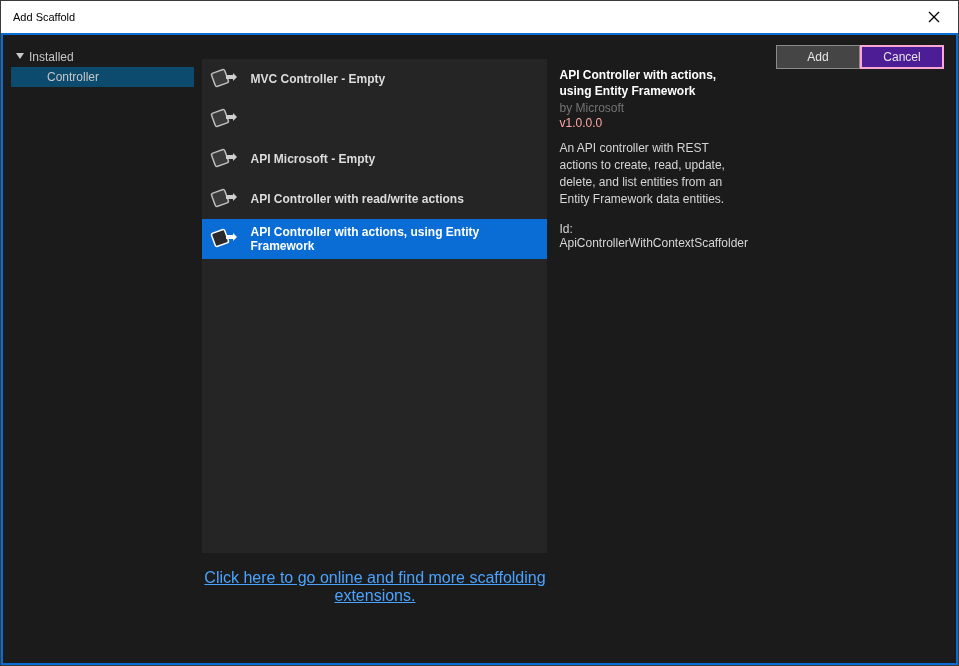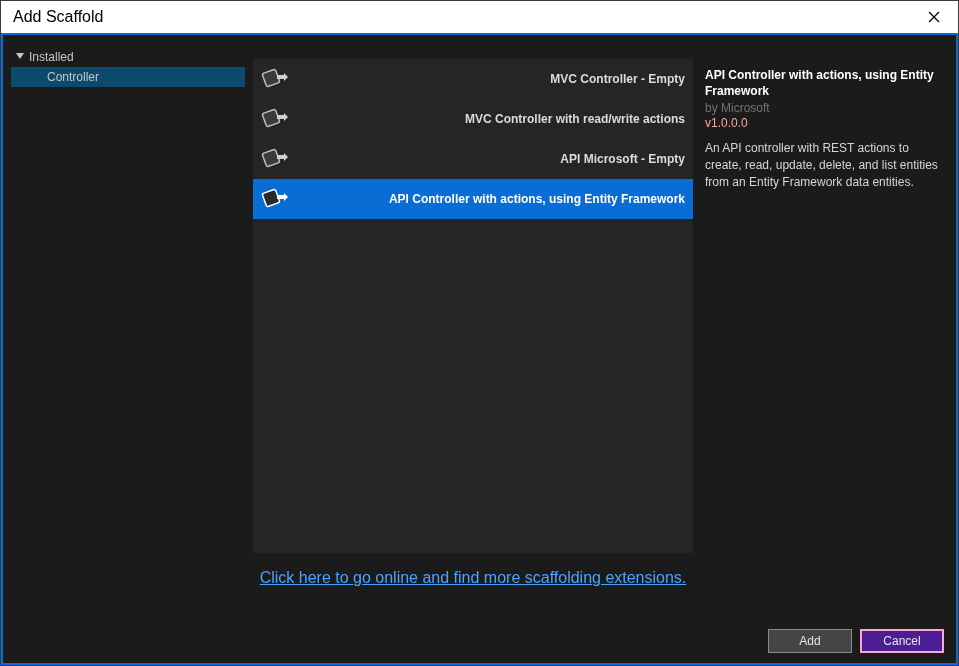--- a/index.html
+++ b/index.html
@@ -22,42 +22,42 @@
       flex-direction: column;
       border: 1px solid #3a3a3a;
     }
     .titlebar {
       height: 32px;
       background: #ffffff;
       color: #000;
       display: flex;
       align-items: center;
       padding: 0 8px;
-      font-size: 16px;
+      font-size: 11px;
       position: relative;
     }
     .titlebar .title {
       flex: 1;
       padding-left: 4px;
     }
     .titlebar .close {
       width: 32px;
       height: 32px;
       display: flex;
       align-items: center;
       justify-content: center;
       cursor: pointer;
     }
     .content {
       flex: 1;
       background: #1b1b1c;
       border: 2px solid #0a6dd6;
       border-top: 2px solid #0a6dd6;
       display: flex;
-      flex-direction: column;
+      flex-direction: row;
     }
     .body {
       flex: 1;
       display: flex;
       overflow: hidden;
     }
     .sidebar {
       width: 250px;
       padding: 12px 8px;
       color: #c7c7c7;
@@ -96,21 +96,20 @@
     .list-item {
       display: flex;
       align-items: center;
       height: 40px;
       padding: 0 8px;
       color: #dcdcdc;
       font-size: 12px;
       font-weight: 600;
       cursor: pointer;
       gap: 12px;
-      justify-content: space-between;
     }
     .list-item.selected {
       background: #0a6dd6;
       color: #fff;
     }
     .item-icon {
       width: 28px;
       height: 28px;
       display: flex;
       align-items: center;
@@ -154,21 +153,21 @@
     }
     .details .id {
       color: #d6d6d6;
     }
     .footer {
       height: 44px;
       display: flex;
       justify-content: flex-end;
       align-items: center;
       padding: 0 12px;
-      gap: 8px;
+      gap: 0;
       background: #1b1b1c;
     }
     .btn {
       min-width: 84px;
       height: 24px;
       background: #4c1d95;
       border: 2px solid #f9a8d4;
       color: #e6e6e6;
       font-size: 12px;
       cursor: pointer;
@@ -224,33 +223,41 @@
             <span>MVC Controller - Empty</span>
           </div>
 
           <div class="list-item">
             <span class="item-icon">
               <svg width="28" height="28" viewBox="0 0 28 28">
                 <rect x="3" y="6" width="14" height="14" rx="2" fill="#3a3a3a" stroke="#bdbdbd" stroke-width="1.5" transform="rotate(-20 10 13)"></rect>
                 <path d="M16 10 L23 10 L23 8 L27 12 L23 16 L23 14 L16 14 Z" fill="#cfcfcf"></path>
               </svg>
             </span>
-            <span>MVC Controller with read/write actions</span>
           </div>
 
           <div class="list-item">
             <span class="item-icon">
               <svg width="28" height="28" viewBox="0 0 28 28">
                 <rect x="3" y="6" width="14" height="14" rx="2" fill="#3a3a3a" stroke="#bdbdbd" stroke-width="1.5" transform="rotate(-20 10 13)"></rect>
                 <path d="M16 10 L23 10 L23 8 L27 12 L23 16 L23 14 L16 14 Z" fill="#cfcfcf"></path>
               </svg>
             </span>
             <span>API Microsoft - Empty</span>
           </div>
 
+          <div class="list-item">
+            <span class="item-icon">
+              <svg width="28" height="28" viewBox="0 0 28 28">
+                <rect x="3" y="6" width="14" height="14" rx="2" fill="#3a3a3a" stroke="#bdbdbd" stroke-width="1.5" transform="rotate(-20 10 13)"></rect>
+                <path d="M16 10 L23 10 L23 8 L27 12 L23 16 L23 14 L16 14 Z" fill="#cfcfcf"></path>
+              </svg>
+            </span>
+            <span>API Controller with read/write actions</span>
+          </div>
 
           <div class="list-item selected">
             <span class="item-icon">
               <svg width="28" height="28" viewBox="0 0 28 28">
                 <rect x="3" y="6" width="14" height="14" rx="2" fill="#2a2a2a" stroke="#ffffff" stroke-width="1.5" transform="rotate(-20 10 13)"></rect>
                 <path d="M16 10 L23 10 L23 8 L27 12 L23 16 L23 14 L16 14 Z" fill="#ffffff"></path>
               </svg>
             </span>
             <span>API Controller with actions, using Entity Framework</span>
           </div>
@@ -259,20 +266,21 @@
         <div class="linkrow">
           <a>Click here to go online and find more scaffolding extensions.</a>
         </div>
       </div>
 
       <div class="details">
         <div class="title">API Controller with actions, using Entity Framework</div>
         <div class="author">by Microsoft</div>
         <div class="version">v1.0.0.0</div>
         <div class="desc">An API controller with REST actions to create, read, update, delete, and list entities from an Entity Framework data entities.</div>
+        <div class="id">Id: ApiControllerWithContextScaffolder</div>
       </div>
 
     </div>
 
     <div class="footer">
       <button class="btn primary">Add</button>
       <button class="btn">Cancel</button>
     </div>
   </div>
 

